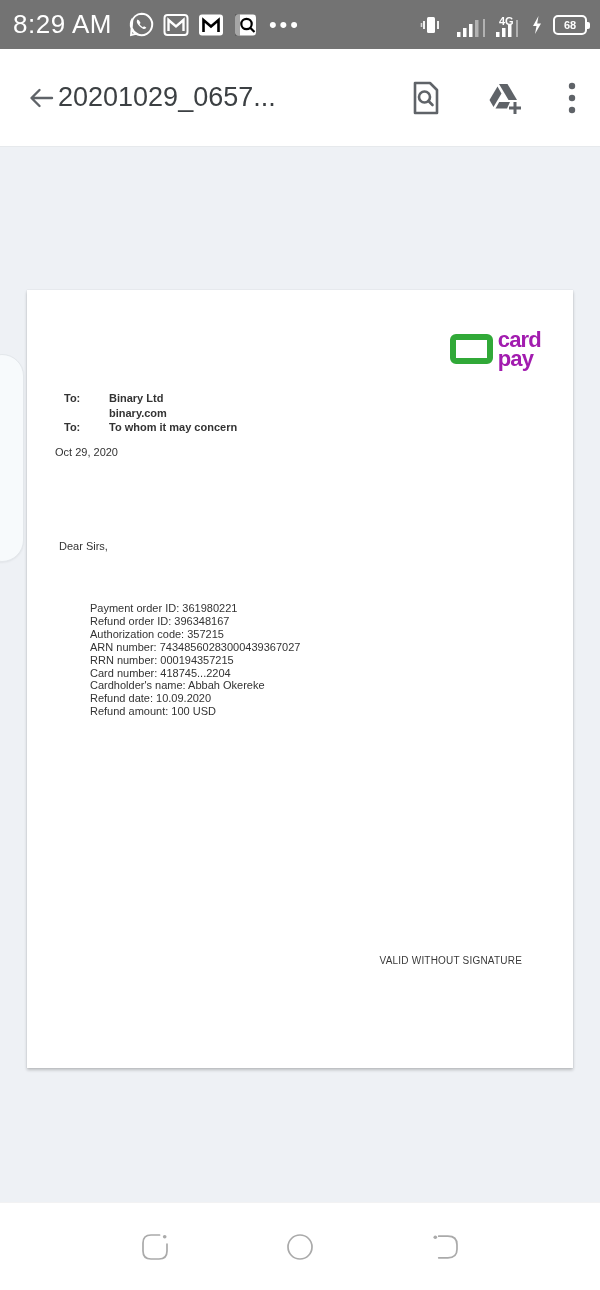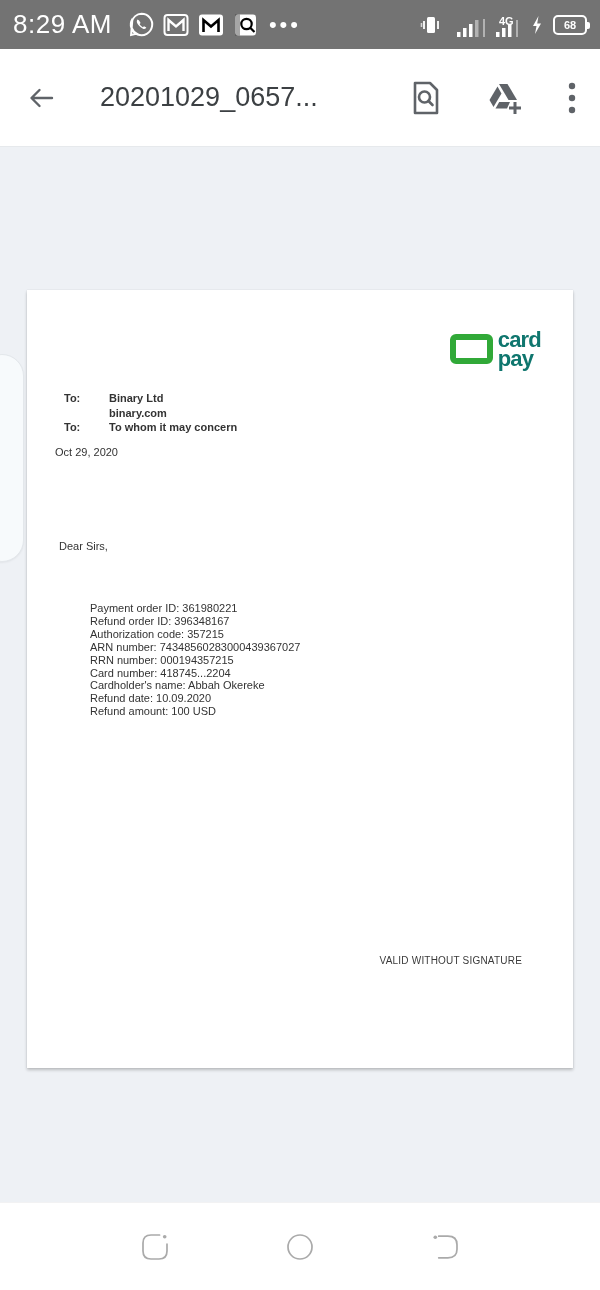--- a/index.html
+++ b/index.html
@@ -35,21 +35,21 @@
   .battery-num { font-size:11px; font-weight:bold; color:#fff; }
 
   
   .appbar {
     position:absolute; top:49px; left:0; width:600px; height:98px;
     background:#fff; display:flex; align-items:center; padding:0 24px;
     border-bottom:1px solid #e6e9ec;
   }
   .ab-back { width:34px; height:34px; display:flex; align-items:center; justify-content:center; cursor:pointer; }
   .ab-title {
-    margin-left:42px; font-size:27px; color:#3c4043; flex:1;
+    font-size:27px; color:#3c4043; flex:1;
     white-space:nowrap; overflow:hidden;
   }
   .ab-actions { display:flex; align-items:center; gap:44px; }
   .ab-icon { display:flex; align-items:center; justify-content:center; cursor:pointer; }
 
   
   .content { position:absolute; top:148px; left:0; width:600px; height:1054px; background:#eef1f5; }
   .left-tab {
     position:absolute; left:-20px; top:206px; width:44px; height:208px;
     border-radius:22px; background:#f7fafc; border:1px solid #e3e7eb;
@@ -61,21 +61,21 @@
     position:absolute; left:27px; top:142px; width:546px; height:778px;
     background:#fff;
     box-shadow:0 2px 3px rgba(0,0,0,0.22), 0 0 1px rgba(0,0,0,0.12);
     color:#333; font-size:11px;
   }
   .logo { position:absolute; top:40px; right:32px; display:flex; align-items:center; }
   .logo-card {
     width:43px; height:30px; border:6px solid #31A938; border-radius:6px; margin-right:5px;
   }
   .logo-text {
-    color:#0f766e; font-weight:bold; font-size:22px; line-height:19px; letter-spacing:-0.8px;
+    color:#a21caf; font-weight:bold; font-size:22px; line-height:19px; letter-spacing:-0.8px;
   }
   .recipients { position:absolute; left:28px; top:101px; font-weight:bold; line-height:14.5px; }
   .rec-row { display:flex; }
   .rec-label { width:45px;margin-left:9px; }
   .doc-date { position:absolute; left:28px; top:156px; }
   .doc-salutation { position:absolute; left:32px; top:206px;margin-top:44px; }
   .doc-body { position:absolute; left:28px; top:232px; width:482px; line-height:13px; }
   .doc-details { position:absolute; left:63px; top:312px; line-height:12.9px; }
   .doc-footer-note { position:absolute; right:51px; top:665px; font-size:10px; letter-spacing:0.2px; color:#3a3a3a; }
 

